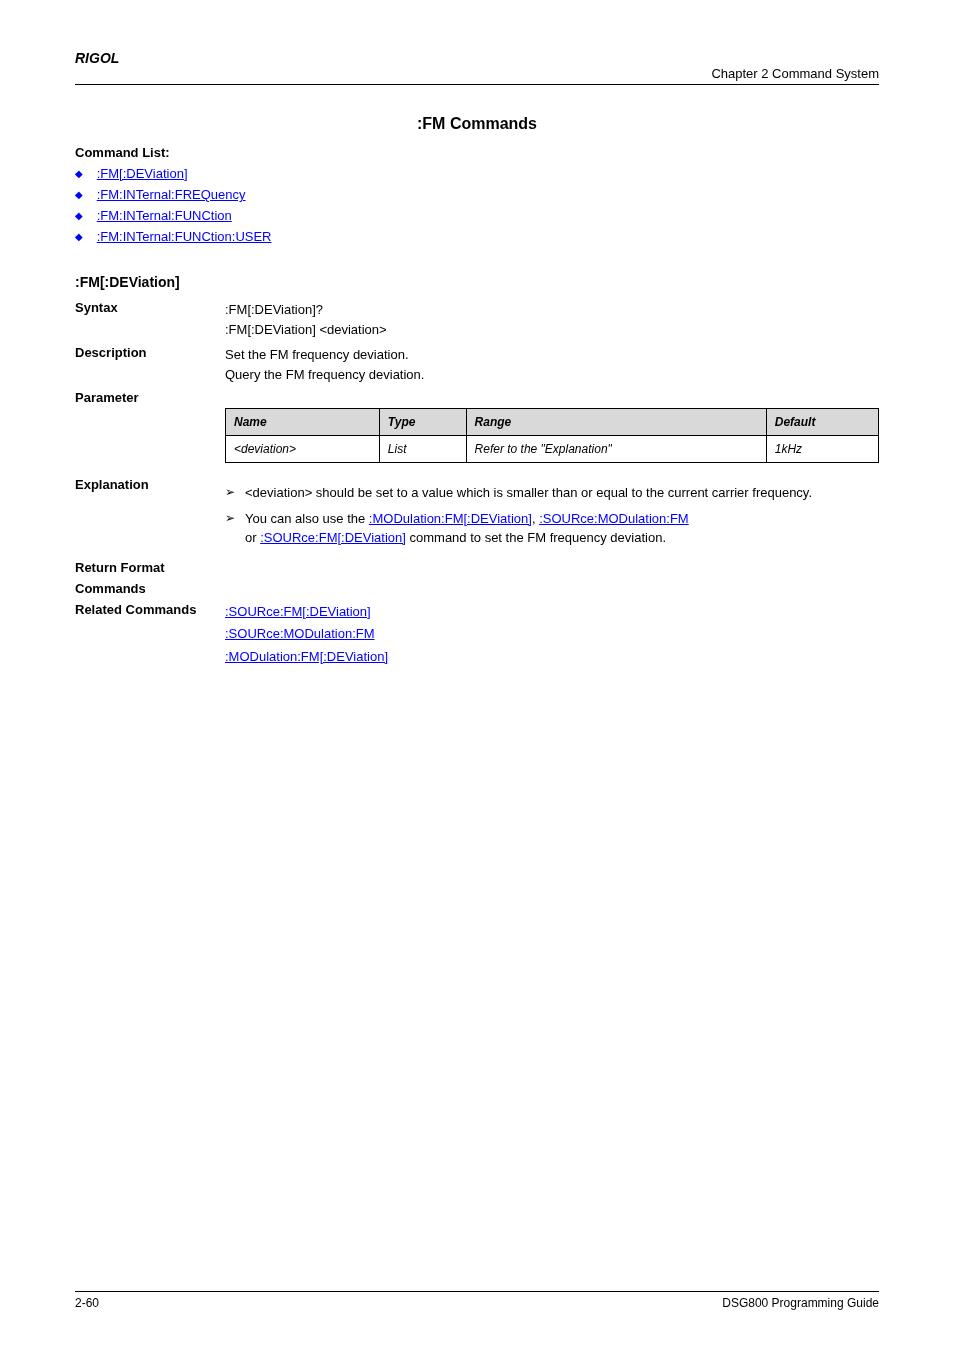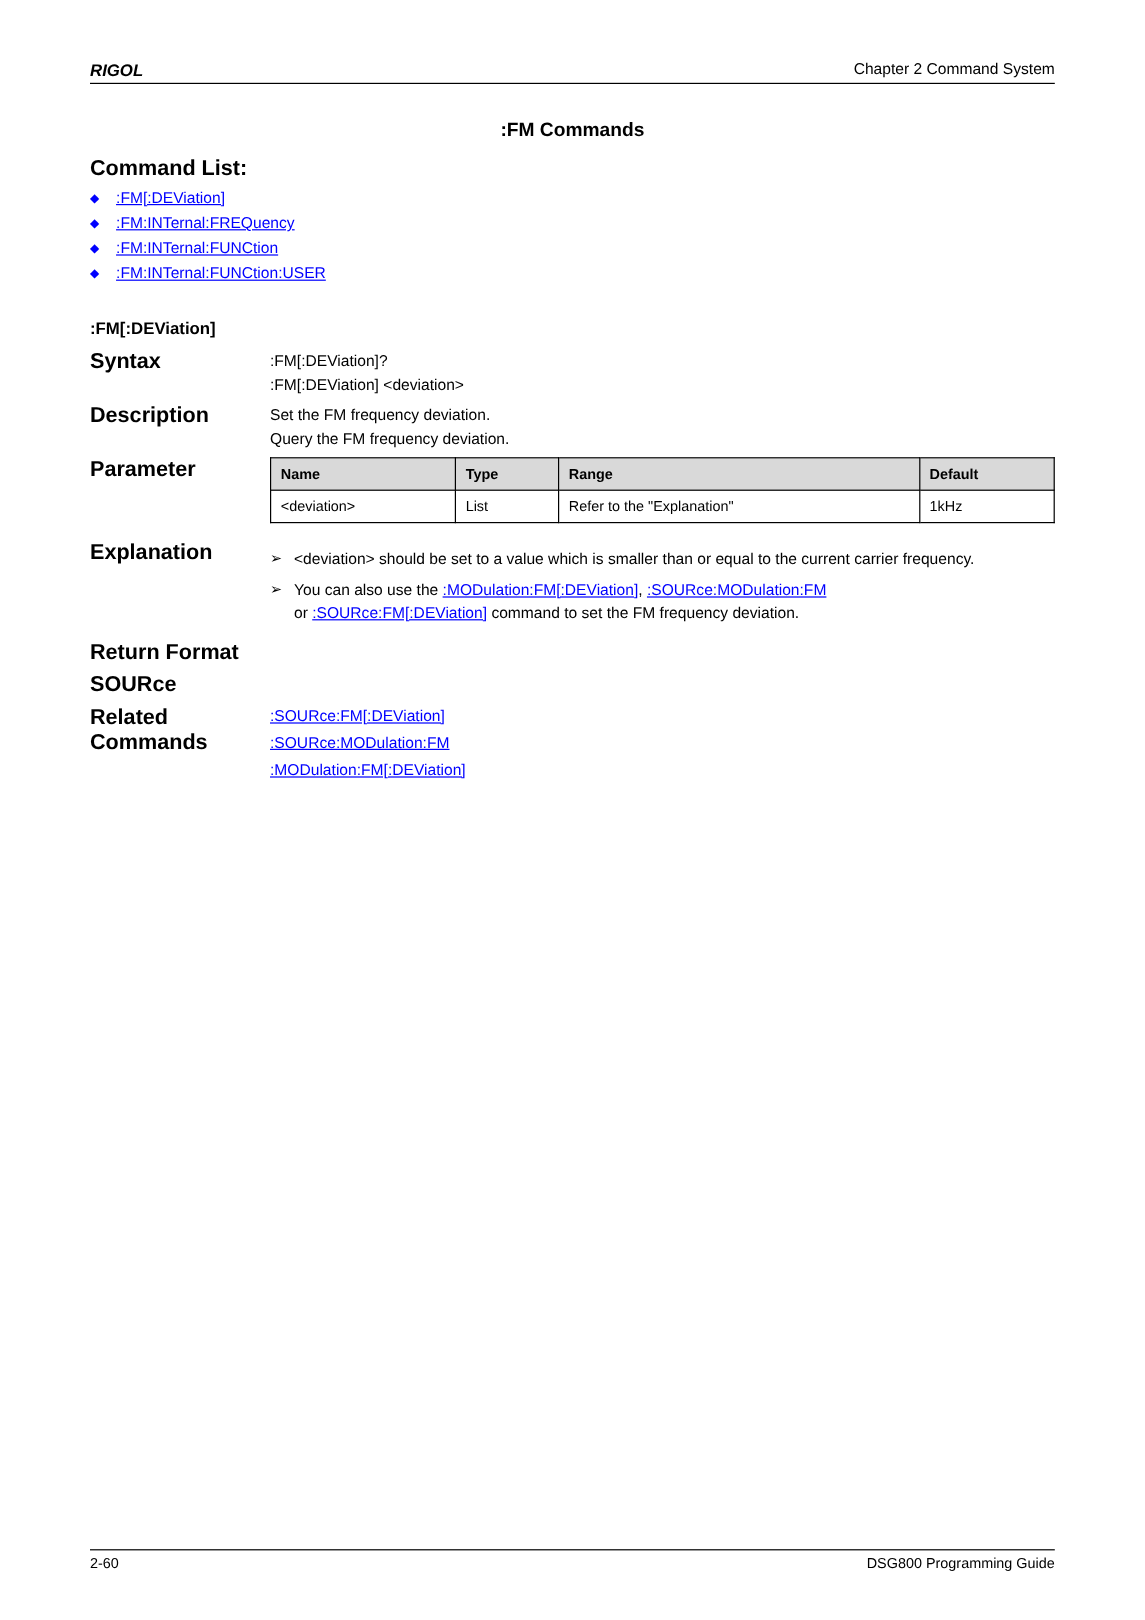--- a/index.html
+++ b/index.html
@@ -1,31 +1,31 @@
 <!DOCTYPE html>
 <html><head>
 <meta charset="utf-8">
 <style>
   * { box-sizing: border-box; margin: 0; padding: 0; }
   body { font-family: Arial, sans-serif; font-size: 13px; color: #000; background: #fff; width: 954px; margin: 0 auto; }
   .page { padding: 50px 75px 30px 75px; position: relative; min-height: 1350px; }
   .header { border-bottom: 1.5px solid #000; padding-bottom: 3px; margin-bottom: 30px; }
   .header-left { font-weight: bold; font-size: 14px; font-style: italic; }
-  .chapter-right { float: right; font-size: 13px; }
+  .chapter-right { float: right; font-size: 13px; margin-top: 16px; }
   .section-title { font-weight: bold; font-size: 16px; margin-bottom: 12px; text-align: center; }
   .command-list { list-style: none; margin-bottom: 30px; padding-left: 0; }
   .command-list li { margin-bottom: 6px; display: flex; align-items: center; }
   .diamond { color: #0000FF; font-size: 10px; margin-right: 14px; display: inline-block; }
   .blue-link { color: #0000FF; text-decoration: underline; }
   .cmd-heading { font-weight: bold; font-size: 14px; margin-top: 22px; margin-bottom: 10px; }
   .row { display: flex; align-items: flex-start; margin-bottom: 6px; }
-  .label-col { width: 150px; flex-shrink: 0; font-weight: bold; font-size: 18px; }
+  .label-col { width: 150px; flex-shrink: 0; font-weight: bold; font-size: 13px; }
   .value-col { flex: 1; font-size: 13px; line-height: 1.5; }
   .mono { font-family: Arial, sans-serif; }
-  table { border-collapse: collapse; width: 100%; margin-top: 0; margin-bottom: 8px; }
+  table { border-collapse: collapse; width: 100%; margin-top: 18px; margin-bottom: 8px; font-style: italic; }
   th, td { border: 1px solid #000; padding: 4px 8px; text-align: left; font-size: 12px; }
   th { background: #D9D9D9; font-weight: bold; }
   .indent-list { margin-top: 6px; }
   .indent-list .arrow-row { display: flex; align-items: flex-start; margin-bottom: 6px; }
   .arrow { width: 20px; flex-shrink: 0; font-size: 12px; color: #000; }
   .arrow-text { flex: 1; line-height: 1.5; }
   .related-list div { margin-bottom: 3px; }
   .footer { position: absolute; bottom: 40px; left: 75px; right: 75px; border-top: 1.5px solid #000; padding-top: 4px; display: flex; justify-content: space-between; font-size: 12px; }
   .clearfix::after { content: ""; display: table; clear: both; }
 </style>
@@ -121,21 +121,21 @@
         </span>
       </div>
     </div>
   </div>
 
   <div class="row">
     <div class="label-col">Return Format</div>
   </div>
 
   <div class="row">
-    <div class="label-col">SOURce</div>
+    <div class="label-col">Commands</div>
     <div class="value-col">
     </div>
   </div>
 
   <div class="row">
     <div class="label-col">
       <span>Related Commands</span>
     </div>
     <div class="value-col related-list">
       <div><a href="#" class="blue-link"><span>:SOURce:FM[:DEViation]</span></a></div>

